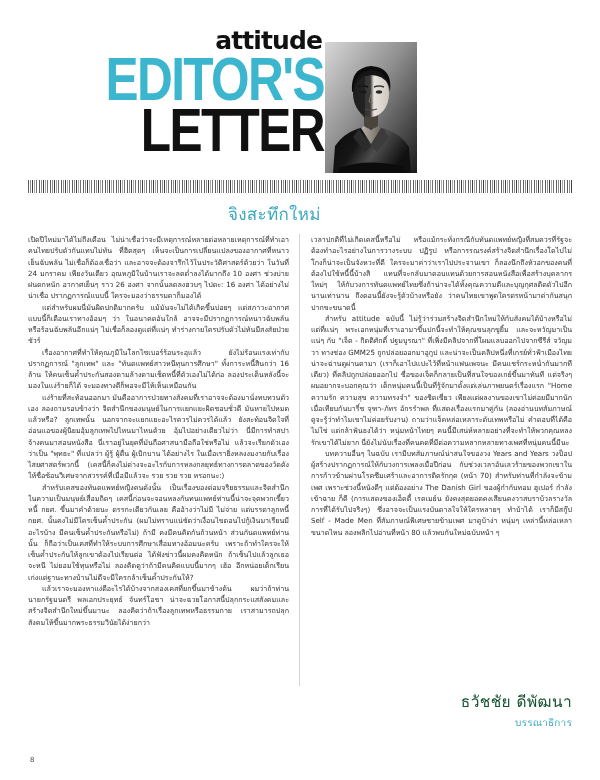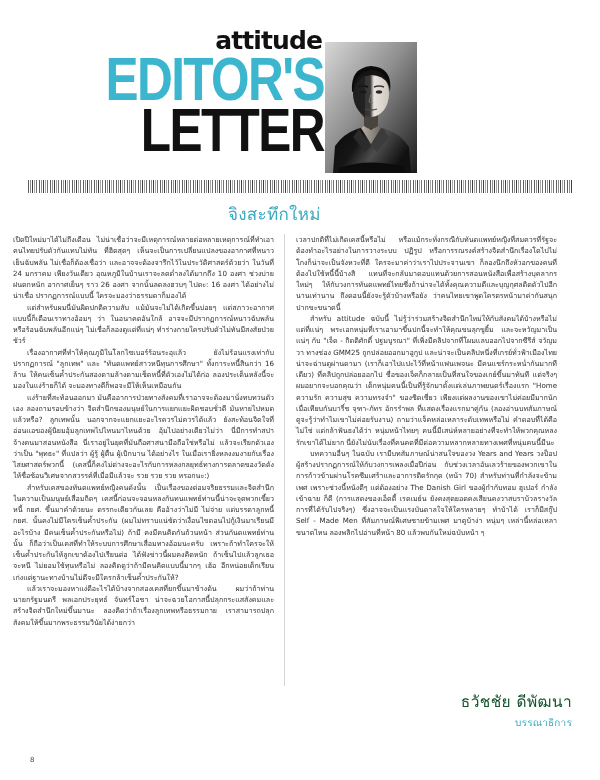--- a/index.html
+++ b/index.html
@@ -110,21 +110,21 @@
     top: 200px;
     font-size: 17px;
     color: #3aa9bf;
     letter-spacing: 0.3px;
     white-space: nowrap;
   }
 
   
   .columns {
     position: absolute;
-    left: 13px;
+    left: 28px;
     top: 234px;
     width: 544px;
     height: 500px;
     display: flex;
     gap: 22px;
   }
   .col {
     width: 261px;
     position: relative;
   }
@@ -256,21 +256,21 @@
   <div class="divider">
     <div class="divider-stripes"></div>
   </div>
 
   <div class="headline">จิงสะทึกใหม่</div>
 
   <div class="columns">
 
     <div class="col">
       <p>เปิดปีใหม่มาได้ไม่ถึงเดือน ไม่น่าเชื่อว่าจะมีเหตุการณ์หลายต่อหลายเหตุการณ์ที่ทำเอาคนไทยปรับตัวกันแทบไม่ทัน ที่ฮิตสุดๆ เห็นจะเป็นการเปลี่ยนแปลงของอากาศที่หนาวเย็นฉับพลัน ไม่เชื่อก็ต้องเชื่อว่า และอาจจะต้องจารึกไว้ในประวัติศาสตร์ด้วยว่า ในวันที่ 24 มกราคม เพียงวันเดียว อุณหภูมิในบ้านเราจะลดต่ำลงได้มากถึง 10 องศา ช่วงบ่ายฝนตกหนัก อากาศเย็นๆ ราว 26 องศา จากนั้นลดลงฮวบๆ ไปตะ: 16 องศา ได้อย่างไม่น่าเชื่อ ปรากฏการณ์แบบนี้ ใครจะมองว่าธรรมดาก็มองได้</p>
-      <p class="indent">แต่สำหรับผมนี่มันผิดปกติความสับ แม้มันจะไม่ได้เกิดขึ้นบ่อยๆ แต่สภาวะอากาศแบบนี้ก็เตือนเราทางอ้อมๆ ว่า ในอนาคตอันใกล้ อาจจะมีปรากฏการณ์หนาวฉับพลัน หรือร้อนฉับพลันอีกแน่ๆ ไม่เชื่อก็ลองดูแต่ที่แน่ๆ ทำร่างกายใครปรับตัวไม่ทันมีสงสัยป่วยชัวร์</p>
+      <p class="indent">แต่สำหรับผมนี่มันผิดปกติมากครับ แม้มันจะไม่ได้เกิดขึ้นบ่อยๆ แต่สภาวะอากาศแบบนี้ก็เตือนเราทางอ้อมๆ ว่า ในอนาคตอันใกล้ อาจจะมีปรากฏการณ์หนาวฉับพลัน หรือร้อนฉับพลันอีกแน่ๆ ไม่เชื่อก็ลองดูแต่ที่แน่ๆ ทำร่างกายใครปรับตัวไม่ทันมีสงสัยป่วยชัวร์</p>
       <p class="indent">เรื่องอากาศที่ทำให้คุณภูมิในโลกไซเบอร์ร้อนระอุแล้ว ยังไม่ร้อนแรงเท่ากับปรากฏการณ์ "ลูกเทพ" และ "ทันตแพทย์สาวหนีทุนการศึกษา" ทั้งการะหนี้สินกว่า 16 ล้าน ให้คนเซ็นค้ำประกันสองตามล้างตามเช็ดหนี้ที่ตัวเองไม่ได้ก่อ ลองประเด็นหลังนี้จะมองในแง่ร้ายก็ได้ จะมองทางดีก็พอจะมีให้เห็นเหมือนกัน</p>
       <p class="indent">แง่ร้ายที่สะท้อนออกมา มันคืออาการป่วยทางสังคมที่เราอาจจะต้องมานั่งทบทวนตัวเอง ลองถามรอบข้างว่า จิตสำนึกของมนุษย์ในการแยกแยะผิดชอบชั่วดี มันหายไปหมดแล้วหรือ? ลูกเทพนั้น นอกจากจะแยกแยะอะไรควรไม่ควรได้แล้ว ยังสะท้อนจิตใจที่อ่อนแอของผู้นิยมอุ้มลูกเทพไปไหนมาไหนด้วย อุ้มไปอย่างเดียวไม่ว่า นี่มีการทำสปา จ้างคนมาสอนหนังสือ นี่เราอยู่ในยุคที่มันถือศาสนามือถือใช่หรือไม่ แล้วจะเรียกตัวเองว่าเป็น "พุทธะ" ที่แปลว่า ผู้รู้ ผู้ตื่น ผู้เบิกบาน ได้อย่างไร ในเมื่อเรายิ่งหลงงมงายกับเรื่องไสยศาสตร์พวกนี้ (เคสนี้ก็คงไม่ต่างจะอะไรกับการหลงกลยุทธ์ทางการตลาดของวัดดังให้ชื่อซ้อนวิเศษจากสวรรค์ที่เมื่อมีแล้วจะ รวย รวย รวย หรอกนะ:)</p>
       <p class="indent">สำหรับเคสของทันตแพทย์หญิงคนดังนั้น เป็นเรื่องของต่อมจริยธรรมและจิตสำนึกในความเป็นมนุษย์เสื่อมถิตๆ เคสนี้ก่อนจะจอนหลงกันทนแพทย์ท่านนี้น่าจะจุดพวกเขี้ยวหนี้ กยศ. ขึ้นมาคำด้วยนะ ตรรกะเดียวกันเลย คืออ้างว่าไม่มี ไม่จ่าย แต่บรรดาลูกหนี้ กยศ. นั้นคงไม่มีใครเซ็นค้ำประกัน (ผมไม่ทราบแน่ชัดว่าเงื่อนไขตอนไปกู้เงินมาเรียนมีอะไรบ้าง มีคนเซ็นค้ำประกันหรือไม่) ถ้ามี คงมีคนคิดกันถ้วนหน้า ส่วนกันตแพทย์ท่านนั้น ก็ถือว่าเป็นเคสที่ทำให้ระบบการศึกษาเสื่อมทางอ้อมนะครับ เพราะถ้าทำใครจะให้เซ็นค้ำประกันให้ลูกเขาต้องไปเรียนต่อ ได้ฟังข่าวนี้ผมคงคิดหนัก ถ้าเซ็นไปแล้วลูกเธอจะหนี ไม่ยอมใช้ทุนหรือไม่ ลองคิดดูว่าถ้ามีคนคิดแบบนี้มากๆ เฮ้อ อีกหน่อยเด็กเรียนเก่งแต่ฐานะทางบ้านไม่ดีจะมีใครกล้าเซ็นค้ำประกันให้?</p>
       <p class="indent">แล้วเราจะมองหาแง่ดีอะไรได้บ้างจากสองเคสที่ยกขึ้นมาข้างต้น ผมว่าถ้าท่านนายกรัฐมนตรี พลเอกประยุทธ์ จันทร์โอชา น่าจะฉวยโอกาสนี้ปลุกกระแสสังคมและสร้างจิตสำนึกใหม่ขึ้นมานะ ลองคิดว่าถ้าเรื่องลูกเทพหรือธรรมกาย เราสามารถปลุกสังคมให้ขึ้นมากพระธรรมวินัยได้ง่ายกว่า</p>
       <div class="col-rule"></div>
     </div>
 
     <div class="col">
       <p>เวลาปกติที่ไม่เกิดเคสนี้หรือไม่ หรือแม้กระทั่งกรณีกับทันตแพทย์หญิงที่สมควรที่รัฐจะต้องทำอะไรอย่างในการวางระบบ ปฏิรูป หรือการรณรงค์สร้างจิตสำนึกเรื่องโตไปไม่โกงก็น่าจะเป็นจังหวะที่ดี ใครจะมาค่าว่าเราไปประจานเขา ก็ลองนึกถึงหัวอกของคนที่ต้องไปใช้หนี้นี้บ้างสิ แทนที่จะกลับมาตอบแทนด้วยการสอนหนังสือเพื่อสร้างบุคลากรใหม่ๆ ให้กับวงการทันตแพทย์ไทยซึ่งถ้าน่าจะได้ทั้งคุณความดีและบุญกุศลติดตัวไปอีกนานเท่านาน ถึงตอนนี้ยังจะรู้ตัวบ้างหรือยัง ว่าคนไทยเขาพูดใครตรหน้ามาด่ากันสนุกปากขะขนาดนี้</p>
       <p class="indent">สำหรับ attitude ฉบับนี้ ไม่รู้ว่าร่วมสร้างจิตสำนึกใหม่ให้กับสังคมได้บ้างหรือไม่ แต่ที่แน่ๆ พระเอกหนุ่มที่เราเอามาขึ้นปกนี้จะทำให้คุณขนลุกขูยิ้ม และจะหวัญมาเป็นแน่ๆ กับ "เจ็ด - กิตติศักดิ์ ปฐมบูรณา" ที่เพิ่งมีคลิปจากที่โผมแลบออกไปจากซีรีส์ จวัญมวา ทางช่อง GMM25 ถูกปล่อยออกมาอูกูป และน่าจะเป็นคลิปหนึ่งที่เกรย์ทั่วฟ้าเมืองไทยน่าจะฉ่านดูผ่านตามา (เราก็เอาไปแปะไว้ที่หน้าแฟนเพจนะ มีคนแชร์กระหน่ำกันมากทีเดียว) ที่คลิปถูกปล่อยออกไป ชื่อของเจ็คก็กลายเป็นที่สนใจของเกย์ขึ้นมาทันที แต่จริงๆ ผมอยากจะบอกคุณว่า เด็กหนุ่มคนนี้เป็นที่รู้จักมาตั้งแต่เล่นภาพยนตร์เรื่องแรก "Home ความรัก ความสุข ความทรงจำ" ของชิตเชี่ยว เพียงแต่ผลงานของเขาไม่ค่อยมีมากนัก เมื่อเทียบกันบาริ์ช จุฑา-ภัทร อักรรำพล ที่แสดงเรื่องแรกมาคู่กัน (ลองอ่านบทสัมภาษณ์ดูจะรู้ว่าทำไมเขาไม่ค่อยรับงาน) ถามว่าแจ็คหล่อเหลาระดับเทพหรือไม่ คำตอบที่ได้คือไม่ใช่ แต่กล้าฟันธงได้ว่า หนุ่มหน้าไทยๆ คนนี้มีเสน่ห์หลายอย่างที่จะทำให้พวกคุณหลงรักเขาได้ไม่ยาก นี่ยังไม่นับเรื่องที่คนคดที่มีต่อความหลากหลายทางเพศที่หนุ่มคนนี้มีนะ</p>

